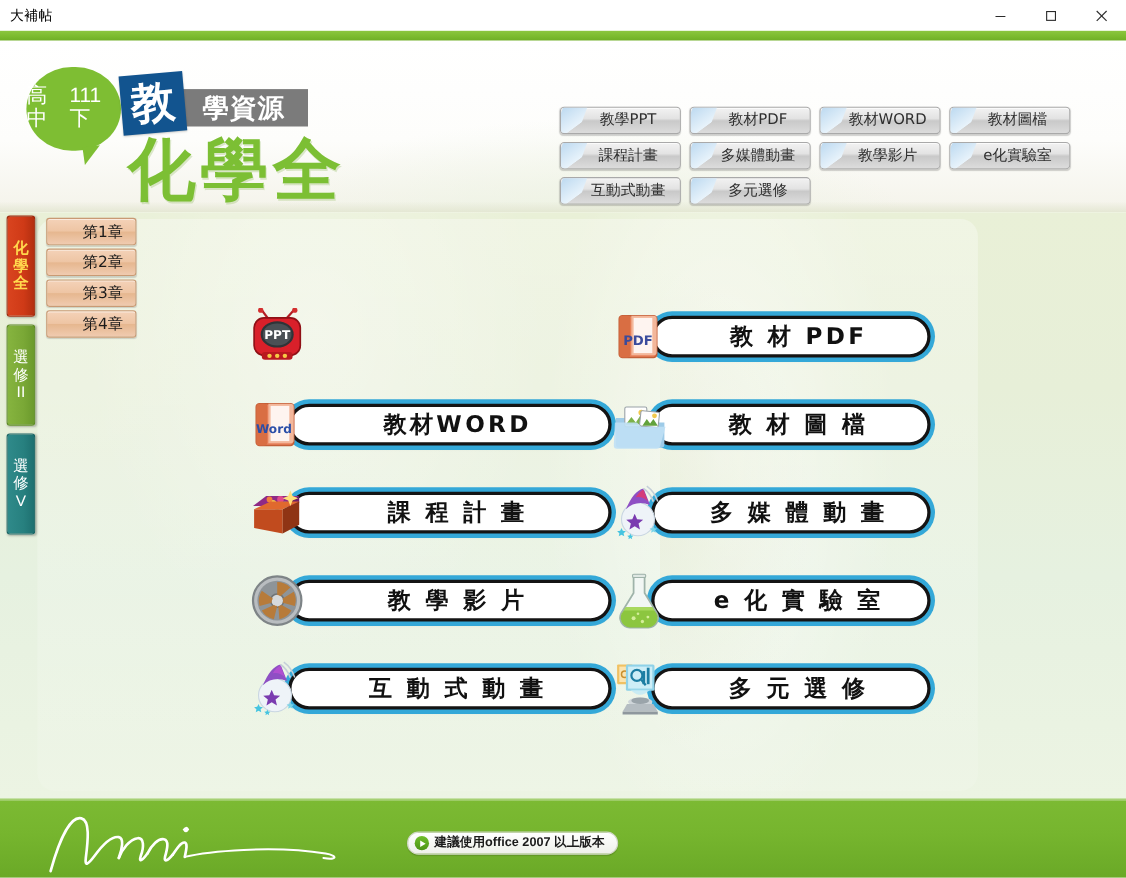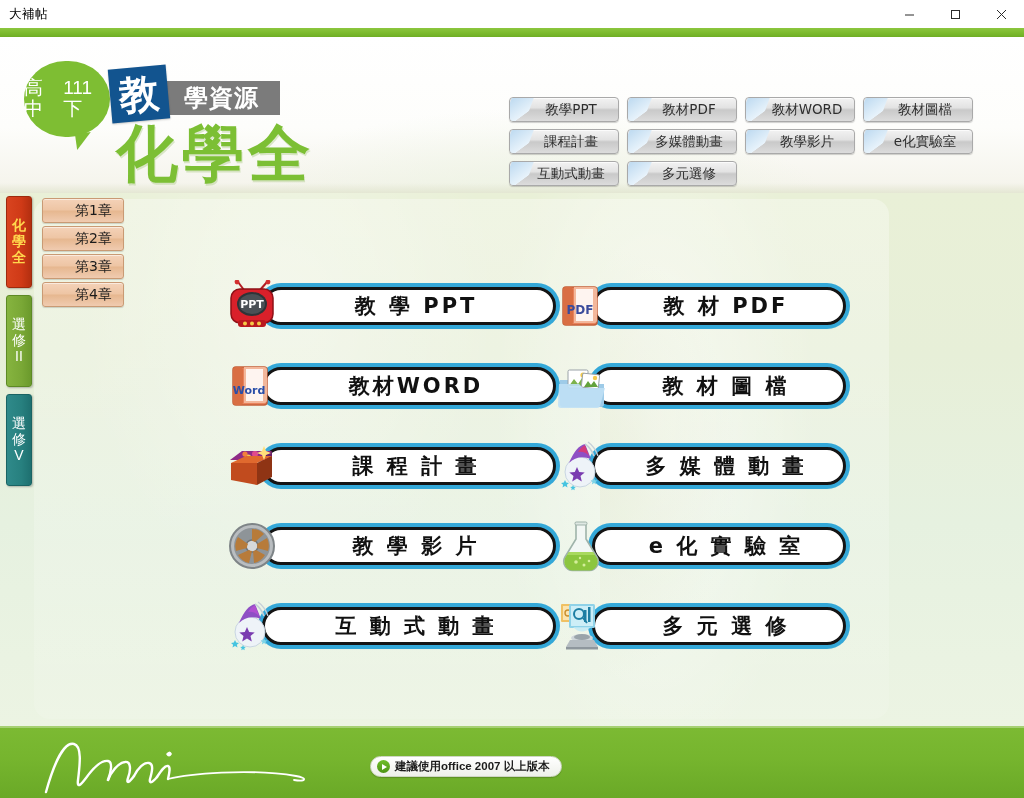--- a/index.html
+++ b/index.html
@@ -361,23 +361,20 @@
             <rect x="5" y="9" width="42" height="34" rx="9" fill="#d9202a"></rect>
             <rect x="5" y="9" width="42" height="34" rx="9" fill="none" stroke="#8f1016" stroke-width="1.5"></rect>
             <ellipse cx="26" cy="24" rx="15" ry="12" fill="#2f3438"></ellipse>
             <ellipse cx="26" cy="24" rx="13" ry="10" fill="#4a5055"></ellipse>
             <text x="26" y="28" font-size="11" font-weight="bold" fill="#fff" text-anchor="middle" font-family="DejaVu Sans, sans-serif">PPT</text>
             <rect x="12" y="40" width="28" height="7" rx="3" fill="#b9181f"></rect>
             <circle cx="19" cy="43.5" r="2" fill="#f6c945"></circle>
               <circle cx="26" cy="43.5" r="2" fill="#f6c945"></circle>
               <circle cx="33" cy="43.5" r="2" fill="#f6c945"></circle>
           </svg>
-        </span>
-        <span class="mi-pill">
-          <span class="mi-label">教 學 PPT</span>
         </span>
       </div>
 
       <div class="menu-item">
         <span class="mi-icon">
           <svg viewBox="0 0 52 52">
             <rect x="7" y="7" width="34" height="38" rx="3" fill="#e8825c"></rect>
             <rect x="7" y="7" width="34" height="38" rx="3" fill="none" stroke="#c35f38" stroke-width="1.5"></rect>
             <path d="M18 7 h20 a3 3 0 0 1 3 3 v30 a3 3 0 0 1 -3 3 h-20 z" fill="#f3b79b"></path>
             <rect x="20" y="9" width="17" height="32" fill="#fff" opacity=".85"></rect>

